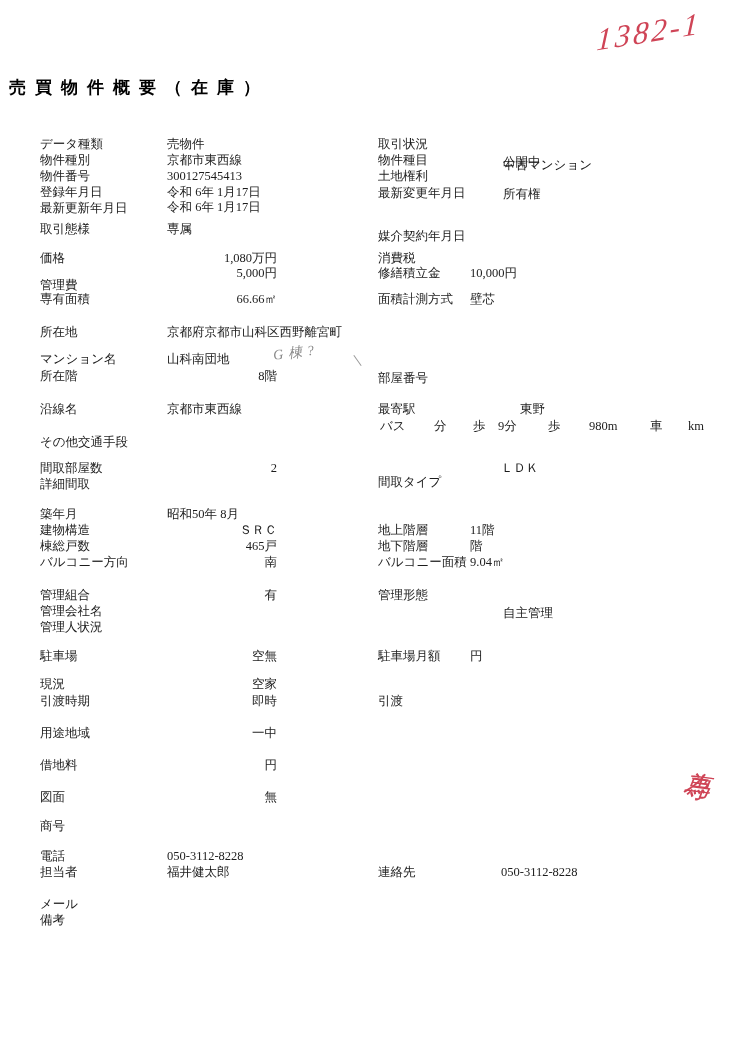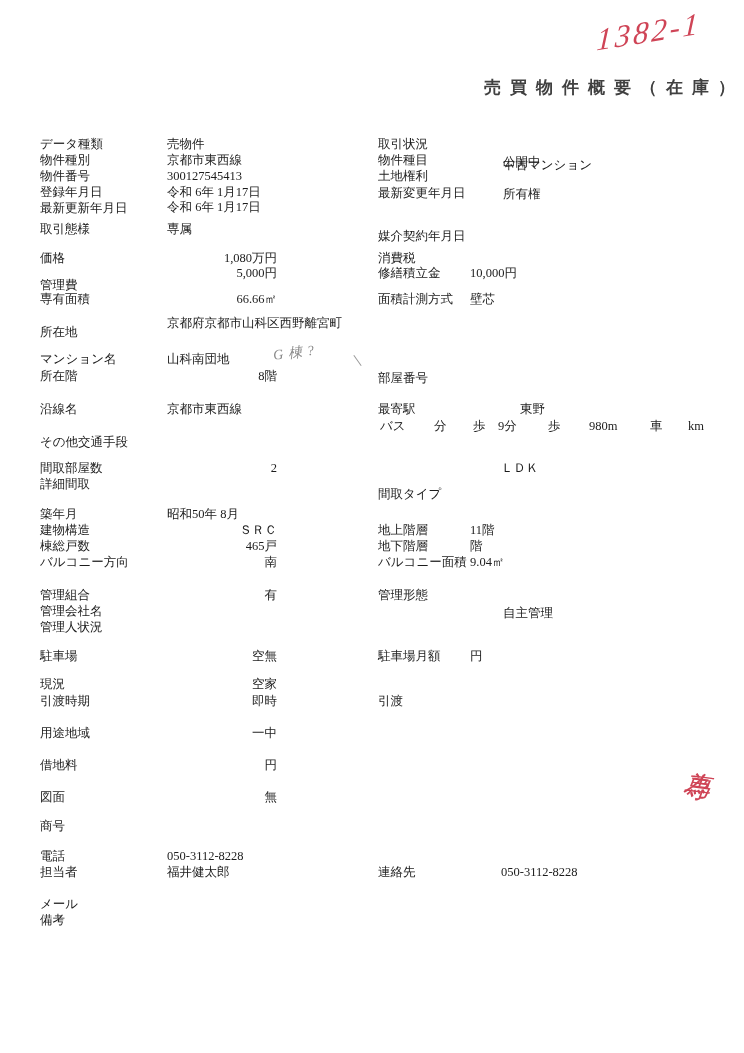--- a/index.html
+++ b/index.html
@@ -10,24 +10,24 @@
   }
   .page{position:absolute;inset:0;}
   .f{position:absolute;font-size:12.5px;line-height:15px;white-space:pre;}
   .lab-l{left:40px;}
   .val-l{left:167px;}
   .num-l{left:150px;width:127px;text-align:right;}
   .lab-r{left:378px;}
   .val-r{left:503px;margin-top:18px;}
   .num-r{left:470px;width:147px;text-align:left;}
   .title{
-    position:absolute;top:76px;left:0;width:744px;text-align:right;
+    position:absolute;top:76px;left:0;width:744px;text-align:left;
     font-family:"Liberation Sans","DejaVu Sans",sans-serif;
     font-size:17px;font-weight:700;letter-spacing:9px;text-indent:9px;
-    color:#404040;
+    color:#000000;
   }
   .footer-note{
     position:absolute;left:343px;top:934px;font-size:12.5px;white-space:pre;
   }
   .hand-red-number{
     position:absolute;left:596px;top:14px;
     font-size:31px;font-style:italic;color:#cf4456;
     transform:rotate(-9deg) skewX(-12deg);
     letter-spacing:3px;white-space:pre;
   }
@@ -90,21 +90,21 @@
   <div class="f num-l" style="top:266px">5,000円</div>
   <div class="f lab-r" style="top:266px">修繕積立金</div>
   <div class="f num-r" style="top:266px">10,000円</div>
 
   <div class="f lab-l" style="top:292px">専有面積</div>
   <div class="f num-l" style="top:292px">66.66㎡</div>
   <div class="f lab-r" style="top:292px">面積計測方式</div>
   <div class="f num-r" style="top:292px">壁芯</div>
 
   <div class="f lab-l" style="top:325px">所在地</div>
-  <div class="f val-l" style="top:316px">京都府京都市山科区西野離宮町</div>
+  <div class="f val-l" style="top:325px">京都府京都市山科区西野離宮町</div>
 
   <div class="f lab-l" style="top:352px">マンション名</div>
   <div class="f val-l" style="top:352px">山科南団地</div>
   <div class="hand-pencil-note">G棟?</div>
   <div class="pencil-stroke"></div>
 
   <div class="f lab-l" style="top:369px">所在階</div>
   <div class="f num-l" style="top:369px">8階</div>
   <div class="f lab-r" style="top:371px">部屋番号</div>
 
@@ -119,21 +119,21 @@
   <div class="f" style="top:419px;left:498px">9分</div>
   <div class="f" style="top:419px;left:548px">歩</div>
   <div class="f" style="top:419px;left:589px">980m</div>
   <div class="f" style="top:419px;left:650px">車</div>
   <div class="f" style="top:419px;left:688px">km</div>
 
   <div class="f lab-l" style="top:435px">その他交通手段</div>
 
   <div class="f lab-l" style="top:461px">間取部屋数</div>
   <div class="f num-l" style="top:461px">2</div>
-  <div class="f lab-r" style="top:487px">間取タイプ</div>
+  <div class="f lab-r" style="top:475px">間取タイプ</div>
   <div class="f" style="top:461px;left:501px">ＬＤＫ</div>
 
   <div class="f lab-l" style="top:477px">詳細間取</div>
 
   <div class="f lab-l" style="top:507px">築年月</div>
   <div class="f val-l" style="top:507px">昭和50年 8月</div>
 
   <div class="f lab-l" style="top:523px">建物構造</div>
   <div class="f num-l" style="top:523px">ＳＲＣ</div>
   <div class="f lab-r" style="top:523px">地上階層</div>

